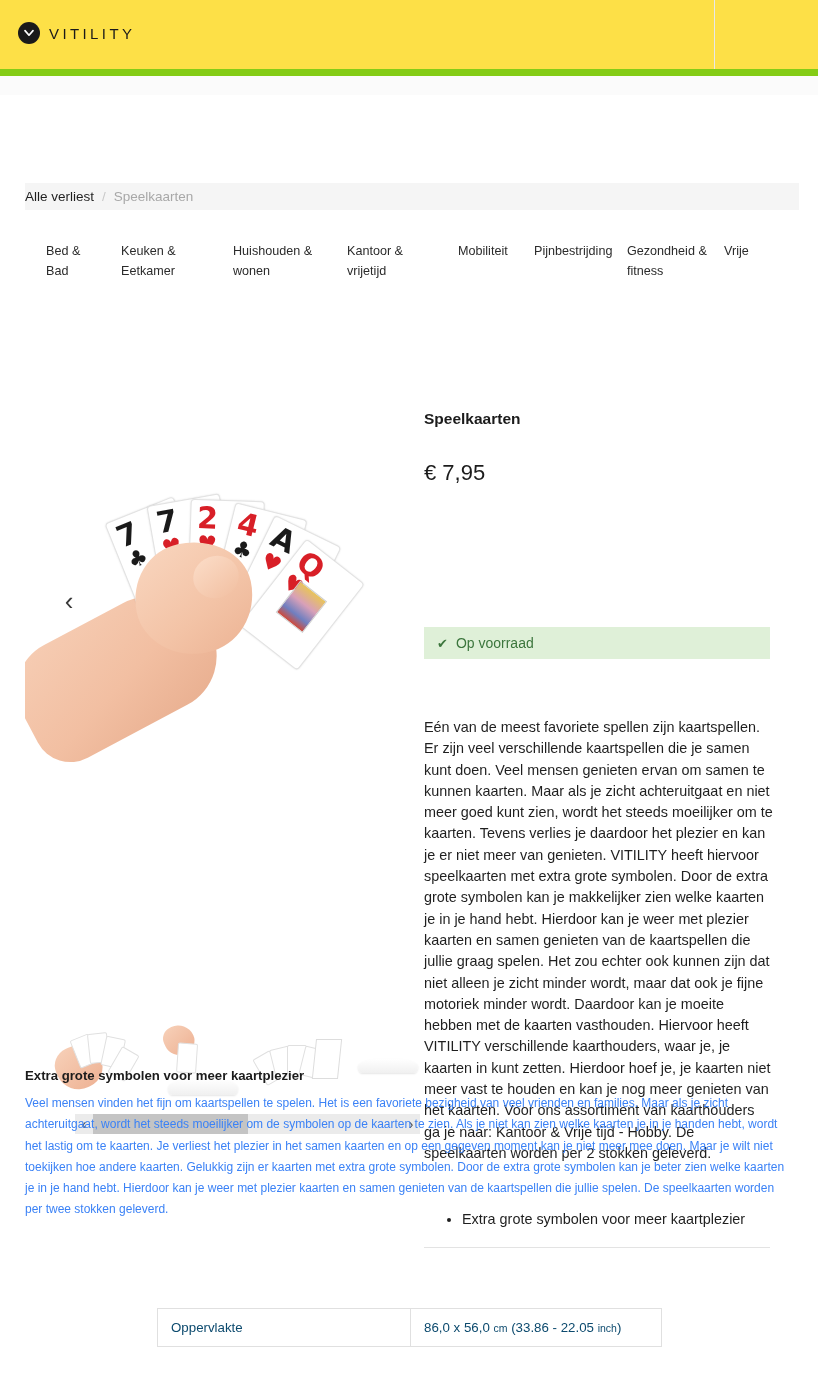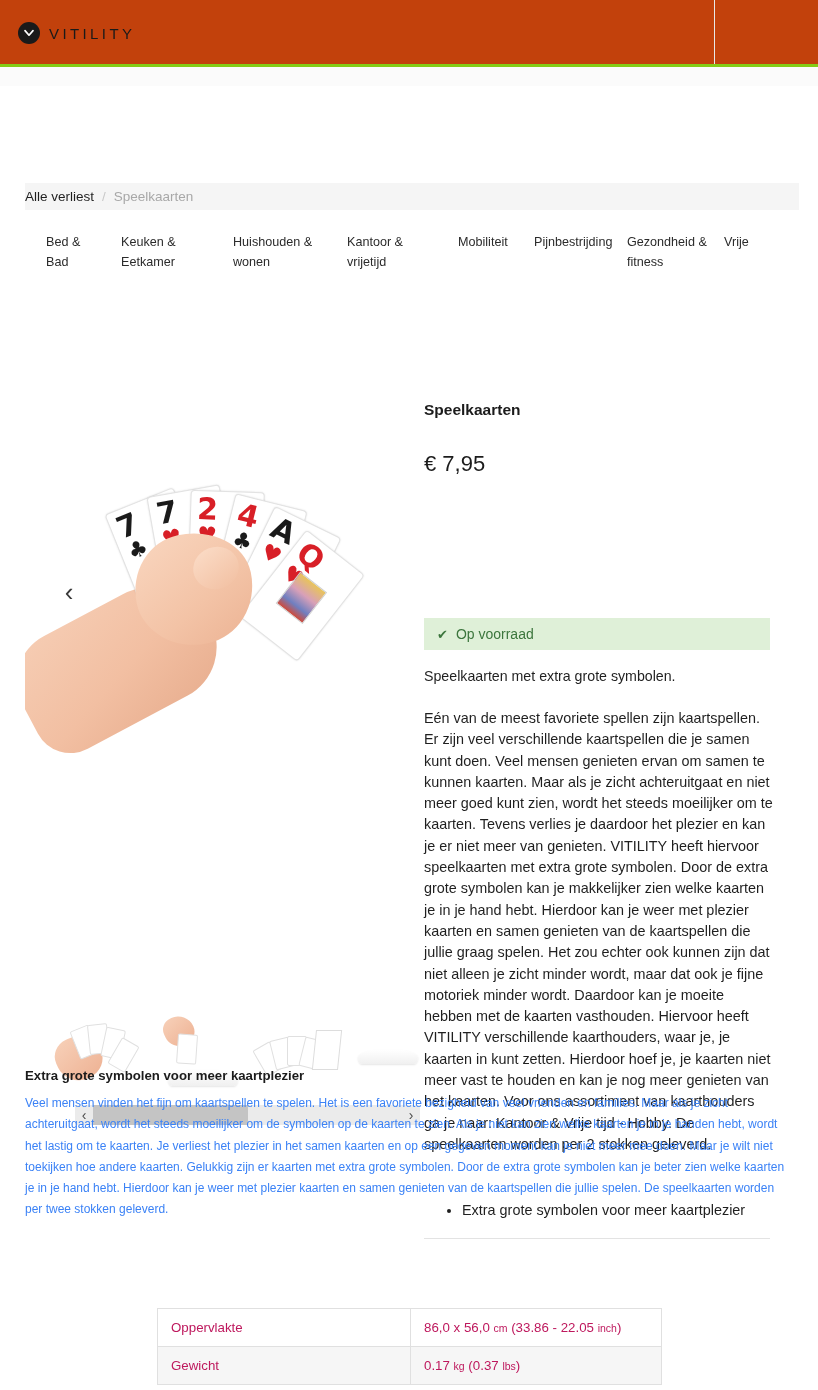--- a/index.html
+++ b/index.html
@@ -8,23 +8,23 @@
     width: 818px;
     background: #ffffff;
     font-family: "Liberation Sans", sans-serif;
     color: #222222;
   }
   body { width: 818px; min-height: 1390px; position: relative; overflow: hidden; }
 
   
   .site-header {
     position: relative;
-    height: 67px;
-    background: #c2410c;
-    border-bottom: 3px solid #84cc16;
+    height: 76px;
+    background: #fde047;
+    border-bottom: 7px solid #84cc16;
   }
   .logo-wrap {
     position: absolute;
     left: 18px; top: 22px;
     display: flex; align-items: center; gap: 9px;
   }
   .logo-mark {
     width: 22px; height: 22px; border-radius: 50%;
     background: #1a1a1a;
     display: flex; align-items: center; justify-content: center;
@@ -290,21 +290,21 @@
   .spec-table {
     position: absolute;
     left: 157px; top: 1308px;
     width: 505px;
     border-collapse: collapse;
     font-size: 13.3px;
   }
   .spec-table td {
     border: 1px solid #e0e0e0;
     padding: 11px 13px;
-    color: #be185d;
+    color: #0c4a6e;
     vertical-align: middle;
   }
   .spec-table tr:nth-child(even) td { background: #f6f6f6; }
   .spec-label { width: 253px; }
   .unit { font-size: 10.5px; }
 </style>
 </head>
 <body>
 
 <div class="site-header">
@@ -417,39 +417,34 @@
 
   <div class="info">
     <h1 class="product-title">Speelkaarten</h1>
     <p class="product-price">€ 7,95</p>
 
     <div class="stock-badge">
       <span class="stock-check">✔</span>
       <span>Op voorraad</span>
     </div>
 
-    <p class="desc-lead">Speelkaarten met extra grote symbolen.</p>
     <p class="desc-body">Eén van de meest favoriete spellen zijn kaartspellen. Er zijn veel verschillende kaartspellen die je samen kunt doen. Veel mensen genieten ervan om samen te kunnen kaarten. Maar als je zicht achteruitgaat en niet meer goed kunt zien, wordt het steeds moeilijker om te kaarten. Tevens verlies je daardoor het plezier en kan je er niet meer van genieten. VITILITY heeft hiervoor speelkaarten met extra grote symbolen. Door de extra grote symbolen kan je makkelijker zien welke kaarten je in je hand hebt. Hierdoor kan je weer met plezier kaarten en samen genieten van de kaartspellen die jullie graag spelen. Het zou echter ook kunnen zijn dat niet alleen je zicht minder wordt, maar dat ook je fijne motoriek minder wordt. Daardoor kan je moeite hebben met de kaarten vasthouden. Hiervoor heeft VITILITY verschillende kaarthouders, waar je, je kaarten in kunt zetten. Hierdoor hoef je, je kaarten niet meer vast te houden en kan je nog meer genieten van het kaarten. Voor ons assortiment van kaarthouders ga je naar: Kantoor &amp; Vrije tijd - Hobby. De speelkaarten worden per 2 stokken geleverd.</p>
 
     <ul class="feature-list">
       <li>Extra grote symbolen voor meer kaartplezier</li>
     </ul>
     <div class="info-rule"></div>
   </div>
 </div>
 
 <div class="lower">
   <h2 class="lower-heading">Extra grote symbolen voor meer kaartplezier</h2>
   <p class="lower-text">Veel mensen vinden het fijn om kaartspellen te spelen. Het is een favoriete bezigheid van veel vrienden en families. Maar als je zicht achteruitgaat, wordt het steeds moeilijker om de symbolen op de kaarten te zien. Als je niet kan zien welke kaarten je in je handen hebt, wordt het lastig om te kaarten. Je verliest het plezier in het samen kaarten en op een gegeven moment kan je niet meer mee doen. Maar je wilt niet toekijken hoe andere kaarten. Gelukkig zijn er kaarten met extra grote symbolen. Door de extra grote symbolen kan je beter zien welke kaarten je in je hand hebt. Hierdoor kan je weer met plezier kaarten en samen genieten van de kaartspellen die jullie spelen. De speelkaarten worden per twee stokken geleverd.</p>
 </div>
 
 <table class="spec-table">
   <tbody>
     <tr>
       <td class="spec-label">Oppervlakte</td>
       <td class="spec-value"><span>86,0 x 56,0 </span><span class="unit">cm</span><span> (33.86 - 22.05 </span><span class="unit">inch</span><span>)</span></td>
     </tr>
-    <tr>
-      <td class="spec-label">Gewicht</td>
-      <td class="spec-value"><span>0.17 </span><span class="unit">kg</span><span> (0.37 </span><span class="unit">lbs</span><span>)</span></td>
-    </tr>
   </tbody>
 </table>
 
 </body></html>

